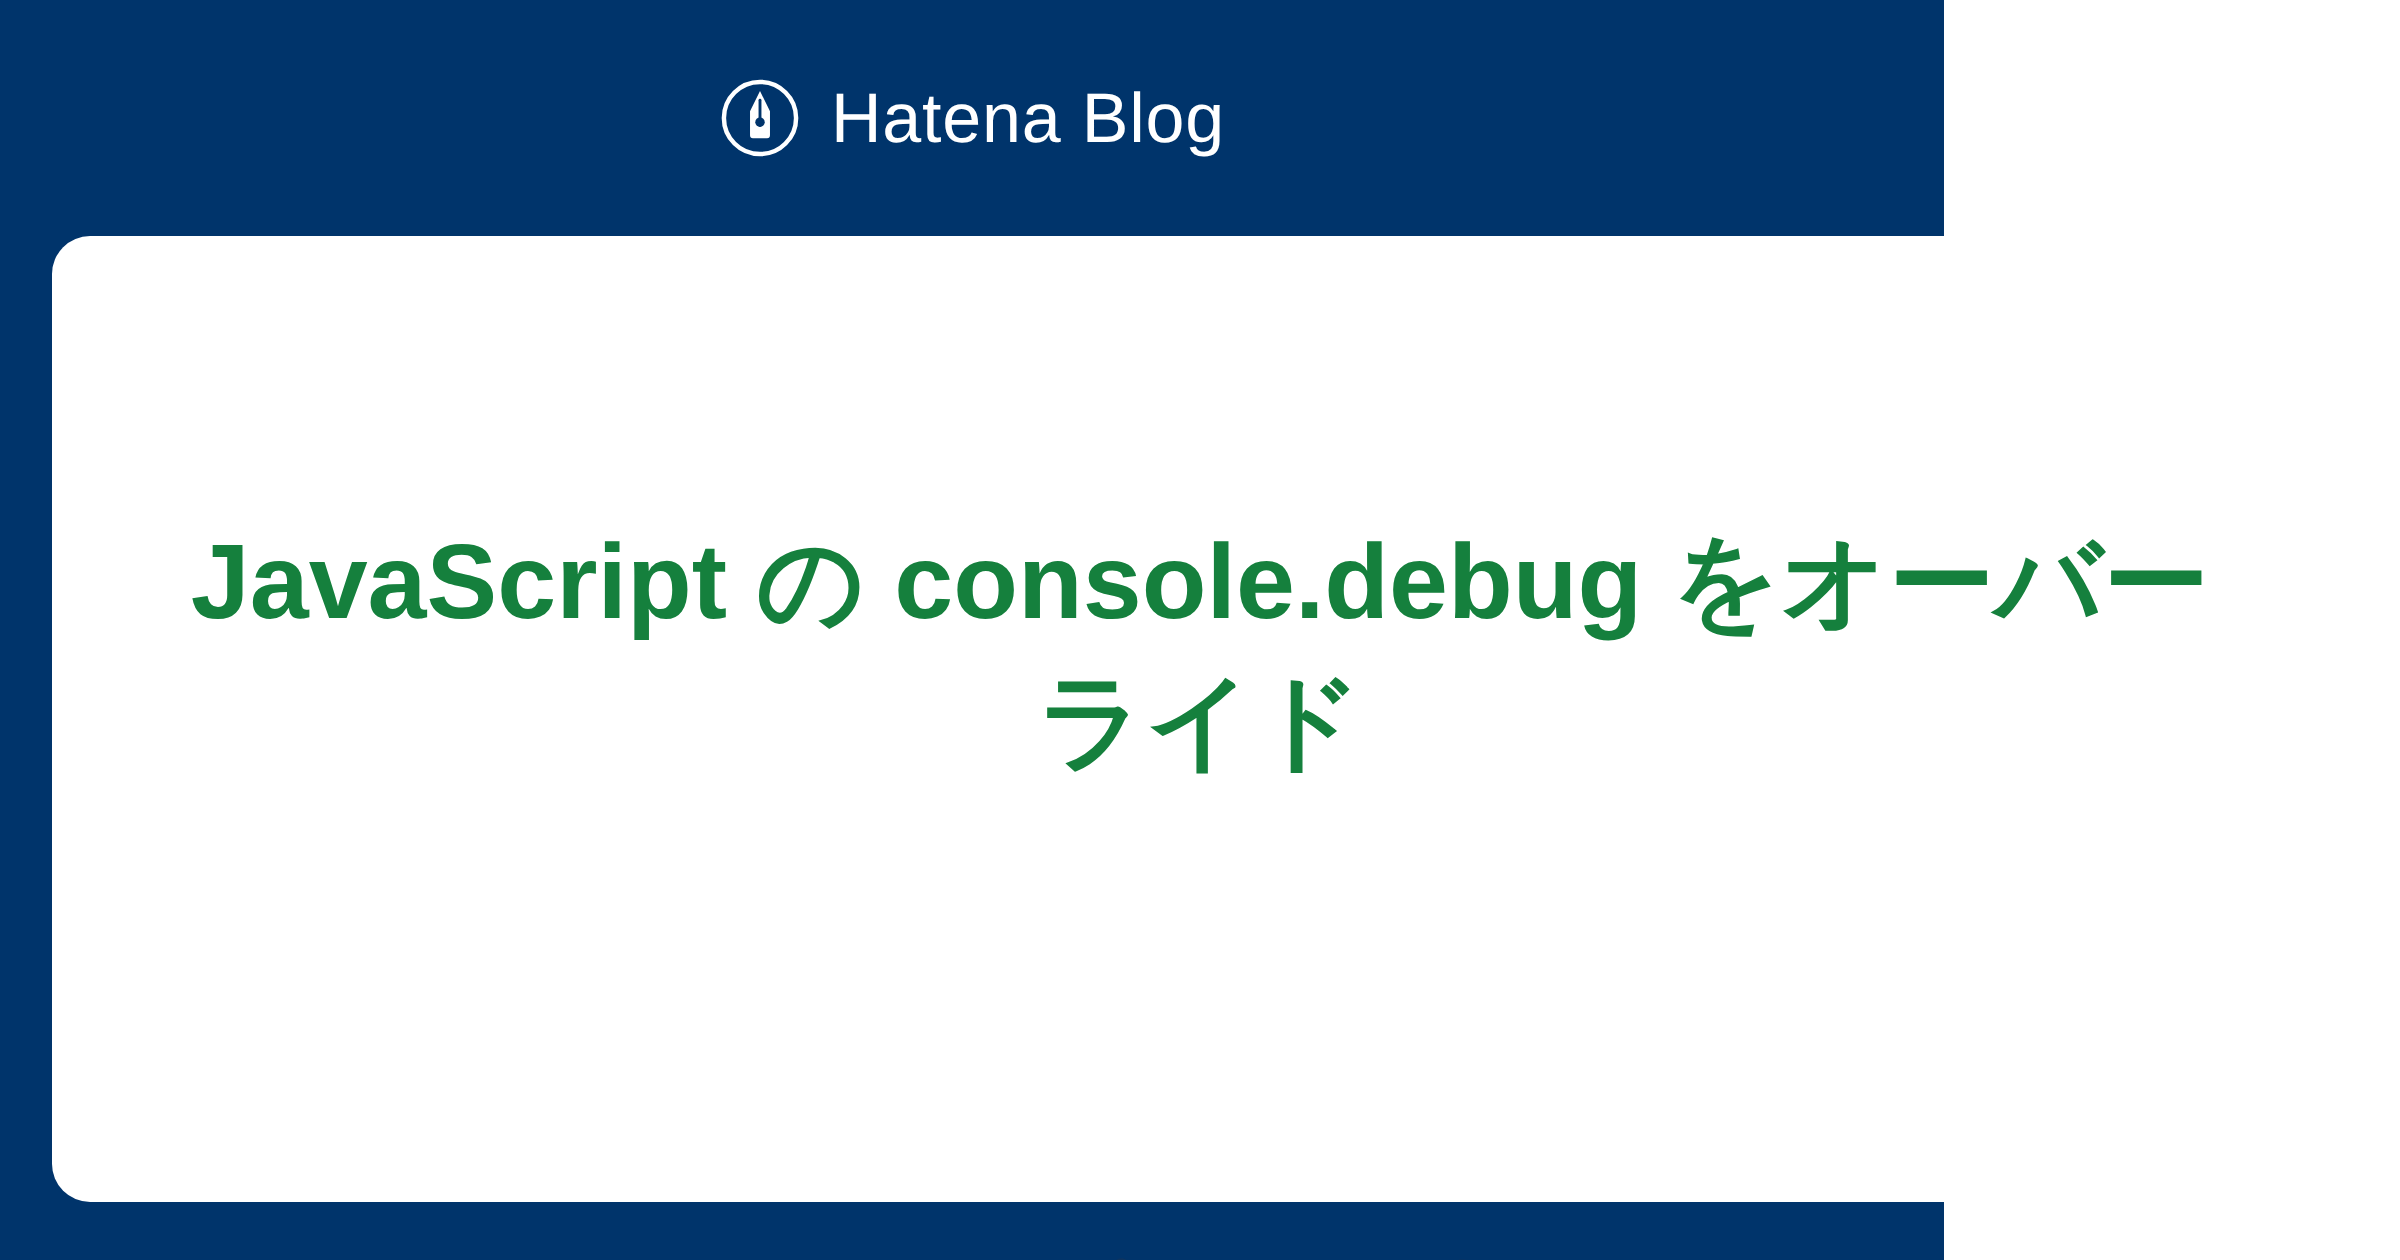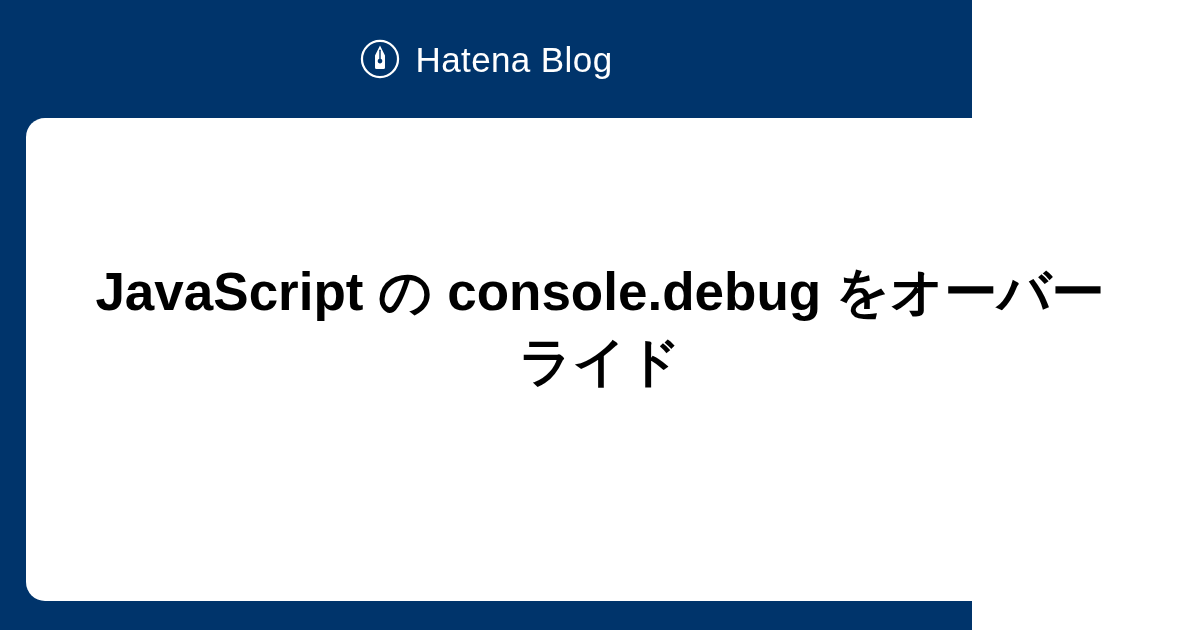--- a/index.html
+++ b/index.html
@@ -67,21 +67,21 @@
   }
 
   .entry-title {
     margin: 0;
     padding: 0 60px;
     position: absolute;
     top: 139px;
     left: 0;
     right: 0;
     text-align: center;
-    color: #000000;
+    color: #15803d;
     font-size: 53px;
     font-weight: bold;
     line-height: 1.32;
     letter-spacing: 0px;
     word-wrap: break-word;
   }
 
   .blog-title {
     position: absolute;
     top: 509px;

